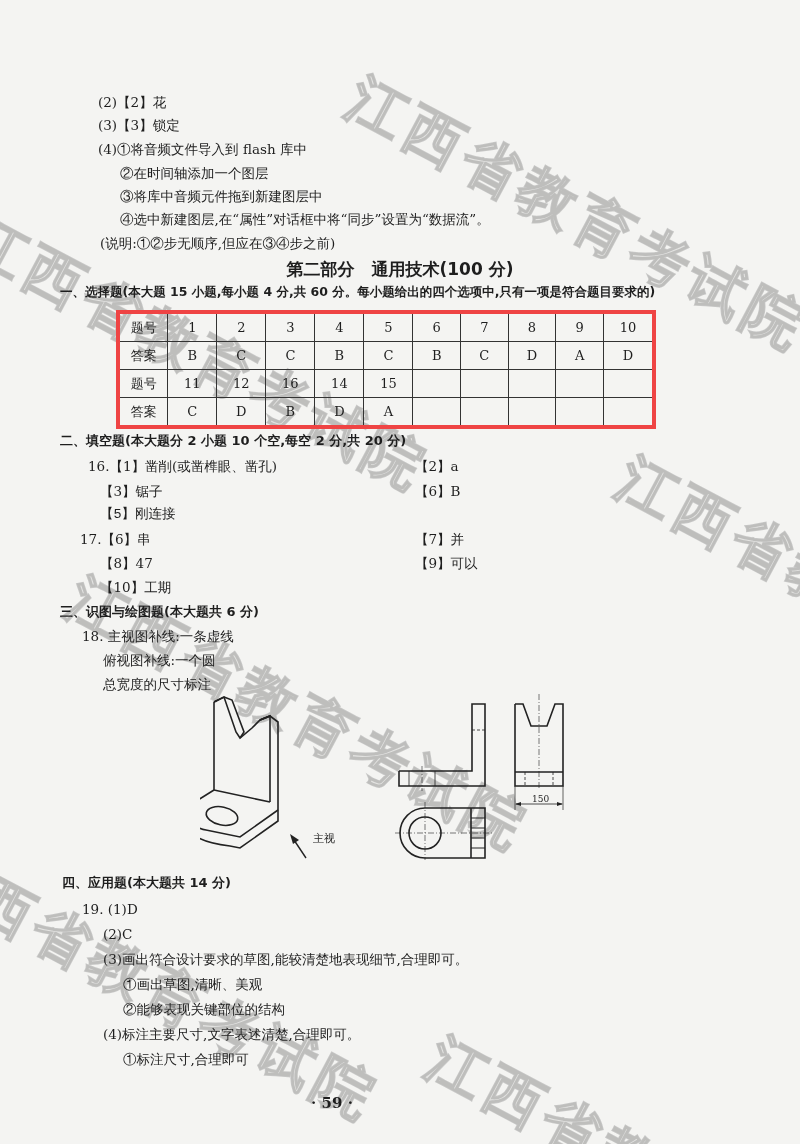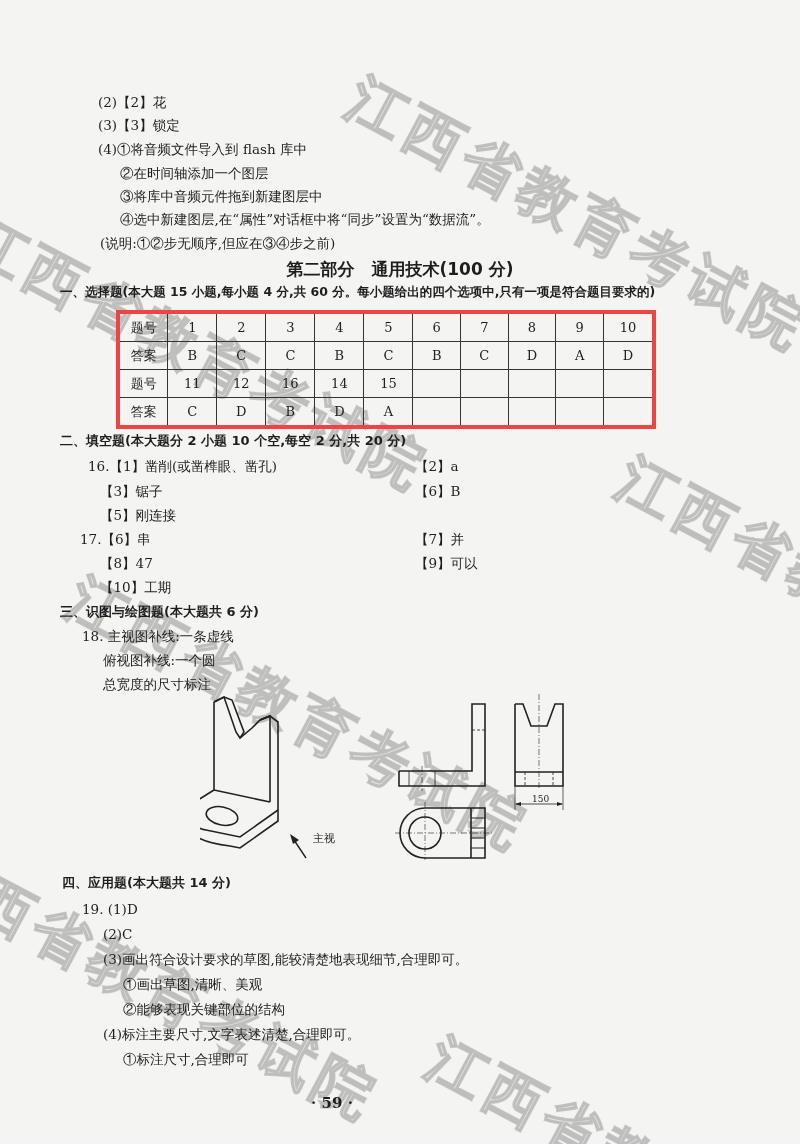--- a/index.html
+++ b/index.html
@@ -102,21 +102,21 @@
     <td></td>
     <td></td>
     <td></td>
   </tr>
 </tbody>
   </table>
 
 <div class="line bold" style="left:60px;top:432px;">二、填空题(本大题分 2 小题 10 个空,每空 2 分,共 20 分)</div>
 <div class="line" style="left:88px;top:457px;">16.【1】凿削(或凿榫眼、凿孔)</div>
 <div class="line" style="left:100px;top:482px;">【3】锯子</div>
-<div class="line" style="left:100px;top:506px;">【5】刚连接</div>
+<div class="line" style="left:100px;top:506px;font-family:Liberation Mono, monospace;">【5】刚连接</div>
 <div class="line" style="left:80px;top:530px;">17.【6】串</div>
 <div class="line" style="left:100px;top:554px;">【8】47</div>
 <div class="line" style="left:100px;top:578px;">【10】工期</div>
 <div class="line" style="left:415px;top:457px;">【2】a</div>
 <div class="line" style="left:415px;top:482px;">【6】B</div>
 <div class="line" style="left:415px;top:530px;">【7】并</div>
 <div class="line" style="left:415px;top:554px;">【9】可以</div>
 
 <div class="line bold" style="left:60px;top:603px;">三、识图与绘图题(本大题共 6 分)</div>
 <div class="line" style="left:82px;top:627px;">18. 主视图补线:一条虚线</div>

